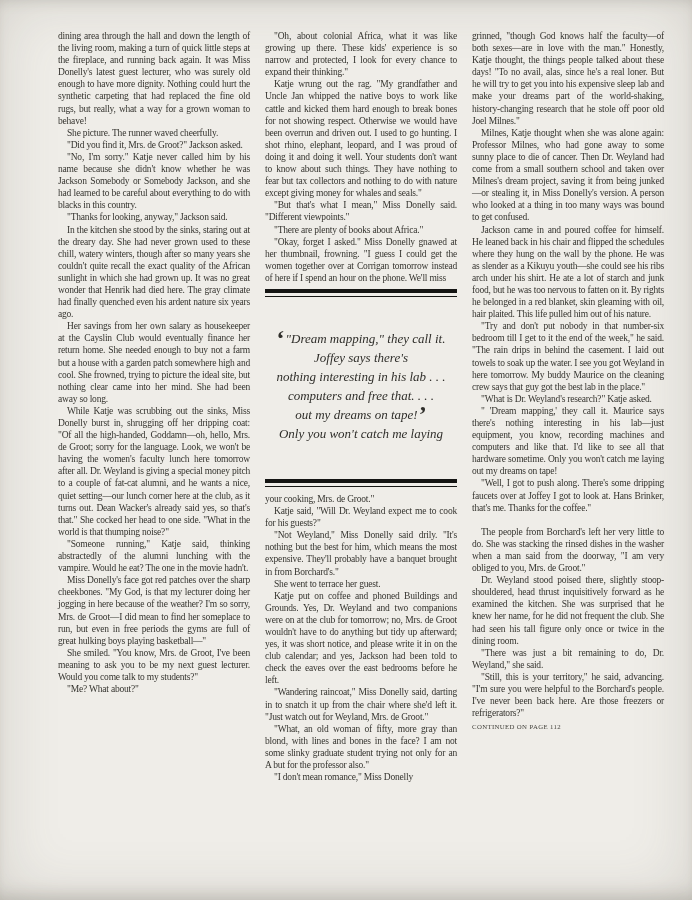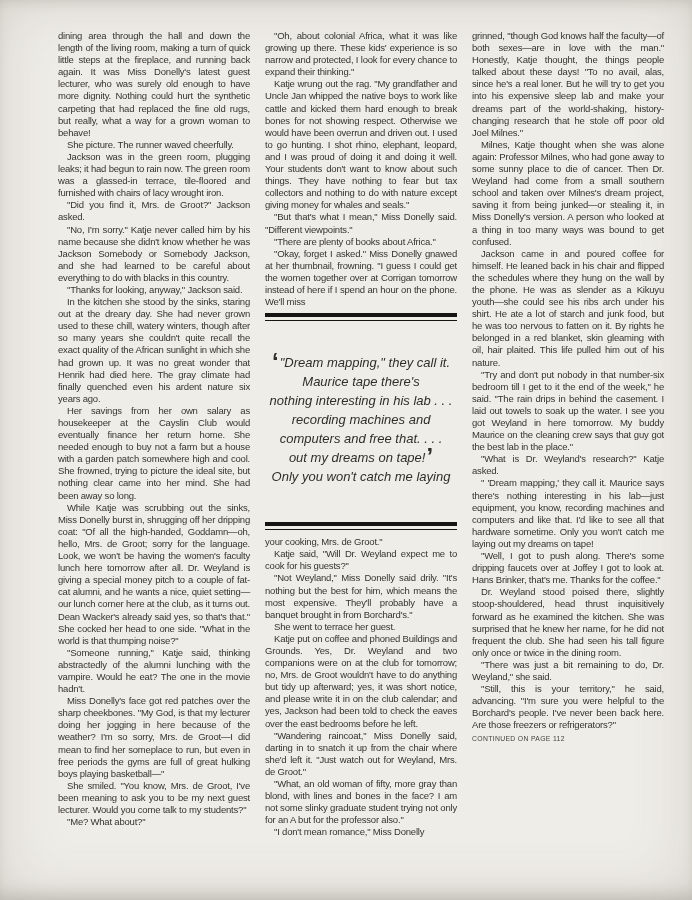--- a/index.html
+++ b/index.html
@@ -11,20 +11,21 @@
   .page {
     position: relative;
     width: 692px;
     height: 900px;
     background: #efedе9;
     background-color: #efede8;
     overflow: hidden;
     box-shadow: inset 0 0 60px rgba(95, 90, 78, 0.18),
                 inset 0 -14px 18px -10px rgba(95, 90, 78, 0.28),
                 inset 0 10px 14px -10px rgba(95, 90, 78, 0.22);
+    font-family: Liberation Serif, serif;
   }
   .columns {
     position: absolute;
     left: 58px;
     top: 30px;
     display: flex;
     gap: 15px;
   }
   .col {
     width: 192px;
@@ -92,21 +93,20 @@
 </head>
 <body>
 
 <div class="page">
 
   <div class="columns">
 
     <div class="col">
         <p class="para">dining area through the hall and down the length of the living room, making a turn of quick little steps at the fireplace, and running back again. It was Miss Donelly's latest guest lecturer, who was surely old enough to have more dignity. Nothing could hurt the synthetic carpeting that had replaced the fine old rugs, but really, what a way for a grown woman to behave!</p>
         <p class="para indent">She picture. The runner waved cheerfully.</p>
-        <p class="para indent">Jackson was in the green room, plugging leaks; it had begun to rain now. The green room was a glassed-in terrace, tile-floored and furnished with chairs of lacy wrought iron.</p>
         <p class="para indent">"Did you find it, Mrs. de Groot?" Jackson asked.</p>
         <p class="para indent">"No, I'm sorry." Katje never called him by his name because she didn't know whether he was Jackson Somebody or Somebody Jackson, and she had learned to be careful about everything to do with blacks in this country.</p>
         <p class="para indent">"Thanks for looking, anyway," Jackson said.</p>
         <p class="para indent">In the kitchen she stood by the sinks, staring out at the dreary day. She had never grown used to these chill, watery winters, though after so many years she couldn't quite recall the exact quality of the African sunlight in which she had grown up. It was no great wonder that Henrik had died here. The gray climate had finally quenched even his ardent nature six years ago.</p>
         <p class="para indent">Her savings from her own salary as housekeeper at the Cayslin Club would eventually finance her return home. She needed enough to buy not a farm but a house with a garden patch somewhere high and cool. She frowned, trying to picture the ideal site, but nothing clear came into her mind. She had been away so long.</p>
         <p class="para indent">While Katje was scrubbing out the sinks, Miss Donelly burst in, shrugging off her dripping coat: "Of all the high-handed, Goddamn—oh, hello, Mrs. de Groot; sorry for the language. Look, we won't be having the women's faculty lunch here tomorrow after all. Dr. Weyland is giving a special money pitch to a couple of fat-cat alumni, and he wants a nice, quiet setting—our lunch corner here at the club, as it turns out. Dean Wacker's already said yes, so that's that." She cocked her head to one side. "What in the world is that thumping noise?"</p>
         <p class="para indent">"Someone running," Katje said, thinking abstractedly of the alumni lunching with the vampire. Would he eat? The one in the movie hadn't.</p>
         <p class="para indent">Miss Donelly's face got red patches over the sharp cheekbones. "My God, is that my lecturer doing her jogging in here because of the weather? I'm so sorry, Mrs. de Groot—I did mean to find her someplace to run, but even in free periods the gyms are full of great hulking boys playing basketball—"</p>
         <p class="para indent">She smiled. "You know, Mrs. de Groot, I've been meaning to ask you to be my next guest lecturer. Would you come talk to my students?"</p>
         <p class="para indent">"Me? What about?"</p>
@@ -118,23 +118,22 @@
           <p class="para indent">Katje wrung out the rag. "My grandfather and Uncle Jan whipped the native boys to work like cattle and kicked them hard enough to break bones for not showing respect. Otherwise we would have been overrun and driven out. I used to go hunting. I shot rhino, elephant, leopard, and I was proud of doing it and doing it well. Your students don't want to know about such things. They have nothing to fear but tax collectors and nothing to do with nature except giving money for whales and seals."</p>
           <p class="para indent">"But that's what I mean," Miss Donelly said. "Different viewpoints."</p>
           <p class="para indent">"There are plenty of books about Africa."</p>
           <p class="para indent">"Okay, forget I asked." Miss Donelly gnawed at her thumbnail, frowning. "I guess I could get the women together over at Corrigan tomorrow instead of here if I spend an hour on the phone. We'll miss</p>
         </div>
 
       <div class="pq">
         <div class="pq-rule"></div>
         <div class="pq-text">
             <div class="pq-line"><span class="pq-mark open">‘</span>"Dream mapping," they call it.</div>
-            <div class="pq-line">Maurice tape there's</div>
+            <div class="pq-line">Joffey says there's</div>
             <div class="pq-line">nothing interesting in his lab . . .</div>
-            <div class="pq-line">recording machines and</div>
             <div class="pq-line">computers and free that. . . .</div>
             <div class="pq-line">out my dreams on tape!<span class="pq-mark close">’</span></div>
             <div class="pq-line">Only you won't catch me laying</div>
           </div>
         <div class="pq-rule"></div>
       </div>
 
       <div>
           <p class="para">your cooking, Mrs. de Groot."</p>
           <p class="para indent">Katje said, "Will Dr. Weyland expect me to cook for his guests?"</p>
@@ -149,20 +148,21 @@
 
     <div class="col">
       <div>
           <p class="para">grinned, "though God knows half the faculty—of both sexes—are in love with the man." Honestly, Katje thought, the things people talked about these days! "To no avail, alas, since he's a real loner. But he will try to get you into his expensive sleep lab and make your dreams part of the world-shaking, history-changing research that he stole off poor old Joel Milnes."</p>
           <p class="para indent">Milnes, Katje thought when she was alone again: Professor Milnes, who had gone away to some sunny place to die of cancer. Then Dr. Weyland had come from a small southern school and taken over Milnes's dream project, saving it from being junked—or stealing it, in Miss Donelly's version. A person who looked at a thing in too many ways was bound to get confused.</p>
           <p class="para indent">Jackson came in and poured coffee for himself. He leaned back in his chair and flipped the schedules where they hung on the wall by the phone. He was as slender as a Kikuyu youth—she could see his ribs arch under his shirt. He ate a lot of starch and junk food, but he was too nervous to fatten on it. By rights he belonged in a red blanket, skin gleaming with oil, hair plaited. This life pulled him out of his nature.</p>
           <p class="para indent">"Try and don't put nobody in that number-six bedroom till I get to it the end of the week," he said. "The rain drips in behind the casement. I laid out towels to soak up the water. I see you got Weyland in here tomorrow. My buddy Maurice on the cleaning crew says that guy got the best lab in the place."</p>
           <p class="para indent">"What is Dr. Weyland's research?" Katje asked.</p>
           <p class="para indent">" 'Dream mapping,' they call it. Maurice says there's nothing interesting in his lab—just equipment, you know, recording machines and computers and like that. I'd like to see all that hardware sometime. Only you won't catch me laying out my dreams on tape!</p>
           <p class="para indent">"Well, I got to push along. There's some dripping faucets over at Joffey I got to look at. Hans Brinker, that's me. Thanks for the coffee."</p>
+          <p class="para indent gap-before">The people from Borchard's left her very little to do. She was stacking the rinsed dishes in the washer when a man said from the doorway, "I am very obliged to you, Mrs. de Groot."</p>
           <p class="para indent">Dr. Weyland stood poised there, slightly stoop-shouldered, head thrust inquisitively forward as he examined the kitchen. She was surprised that he knew her name, for he did not frequent the club. She had seen his tall figure only once or twice in the dining room.</p>
           <p class="para indent">"There was just a bit remaining to do, Dr. Weyland," she said.</p>
           <p class="para indent">"Still, this is your territory," he said, advancing. "I'm sure you were helpful to the Borchard's people. I've never been back here. Are those freezers or refrigerators?"</p>
         </div>
       <div class="continued">CONTINUED ON PAGE 112</div>
     </div>
 
   </div>
 
   <div class="footer">

